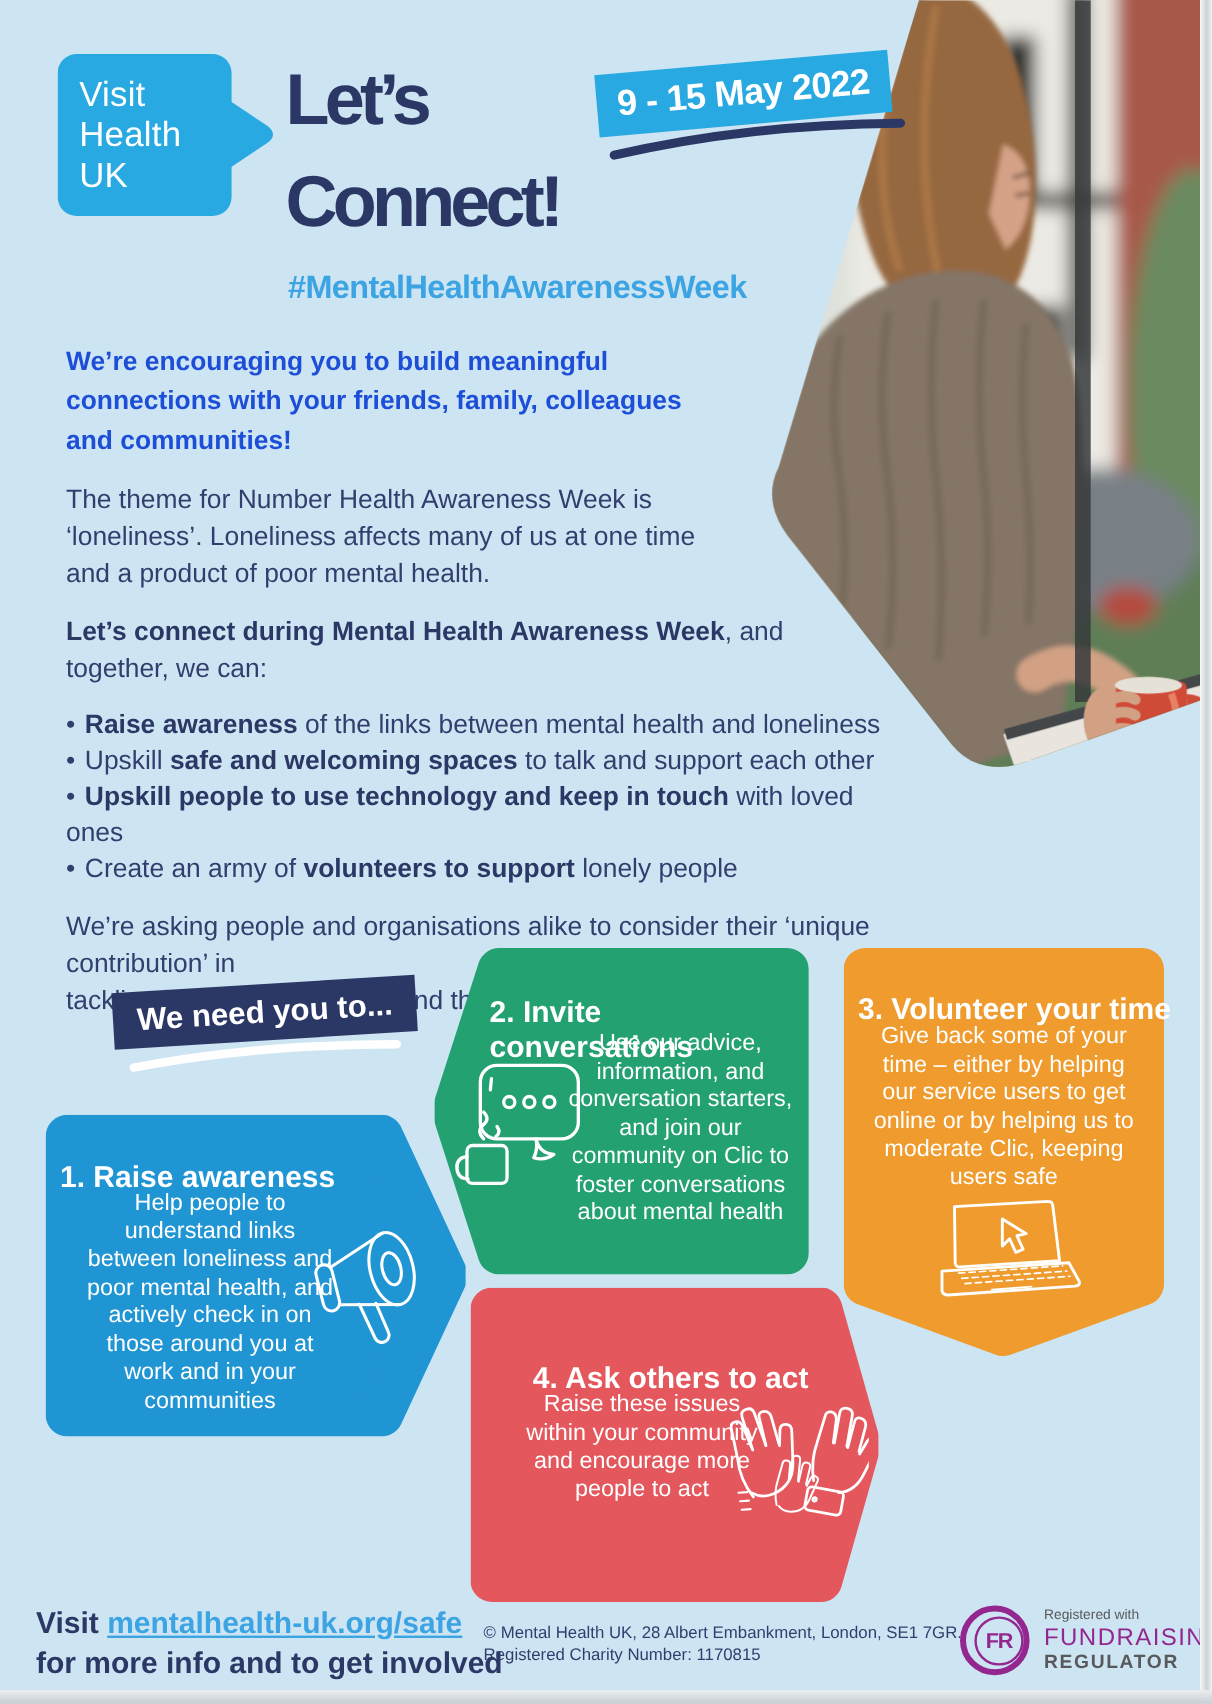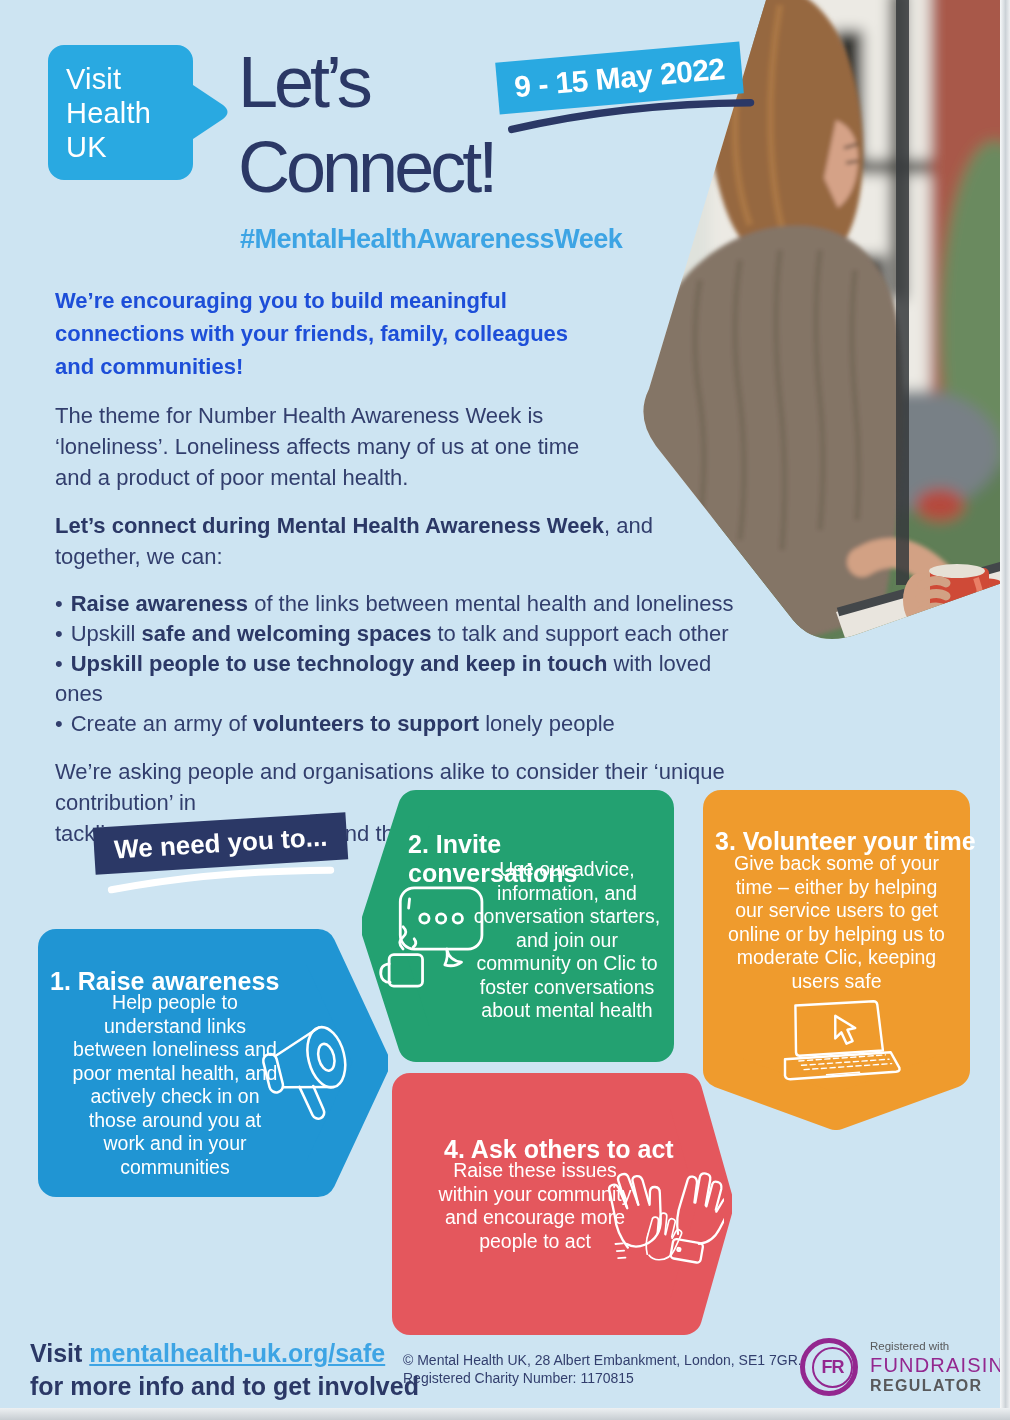--- a/index.html
+++ b/index.html
@@ -9,22 +9,22 @@
   
   .photo{position:absolute;left:600px;top:0;}
 
   
   .logo{position:absolute;left:48px;top:45px;width:185px;height:135px;}
   .logo svg{position:absolute;left:0;top:0;}
   .logo-text{position:absolute;left:18px;top:17px;color:#fff;font-size:29px;
     line-height:34px;font-weight:400;letter-spacing:.2px;}
 
   
-  .headline{position:absolute;left:238px;top:40px;color:#2b3866;font-weight:400;
-    font-size:72px;line-height:85px;letter-spacing:-4px;}
+  .headline{position:absolute;left:238px;top:40px;color:#2b3866;font-weight:700;
+    font-size:60px;line-height:85px;letter-spacing:-4px;}
   .date-badge{position:absolute;left:497px;top:52px;background:#29a9e1;color:#fff;
     font-size:30px;font-weight:700;padding:9px 17px;transform:rotate(-5deg);
     letter-spacing:-.5px;white-space:nowrap;}
   .date-swoosh{position:absolute;left:503px;top:99px;transform:rotate(-4deg);}
   .hashtag{position:absolute;left:240px;top:224px;color:#3da4e4;font-size:27px;
     font-weight:700;letter-spacing:-.5px;}
 
   
   .intro{position:absolute;left:55px;top:284px;width:700px;color:#323e6d;font-size:22px;}
   .intro .p{margin:0 0 17px 0;}

